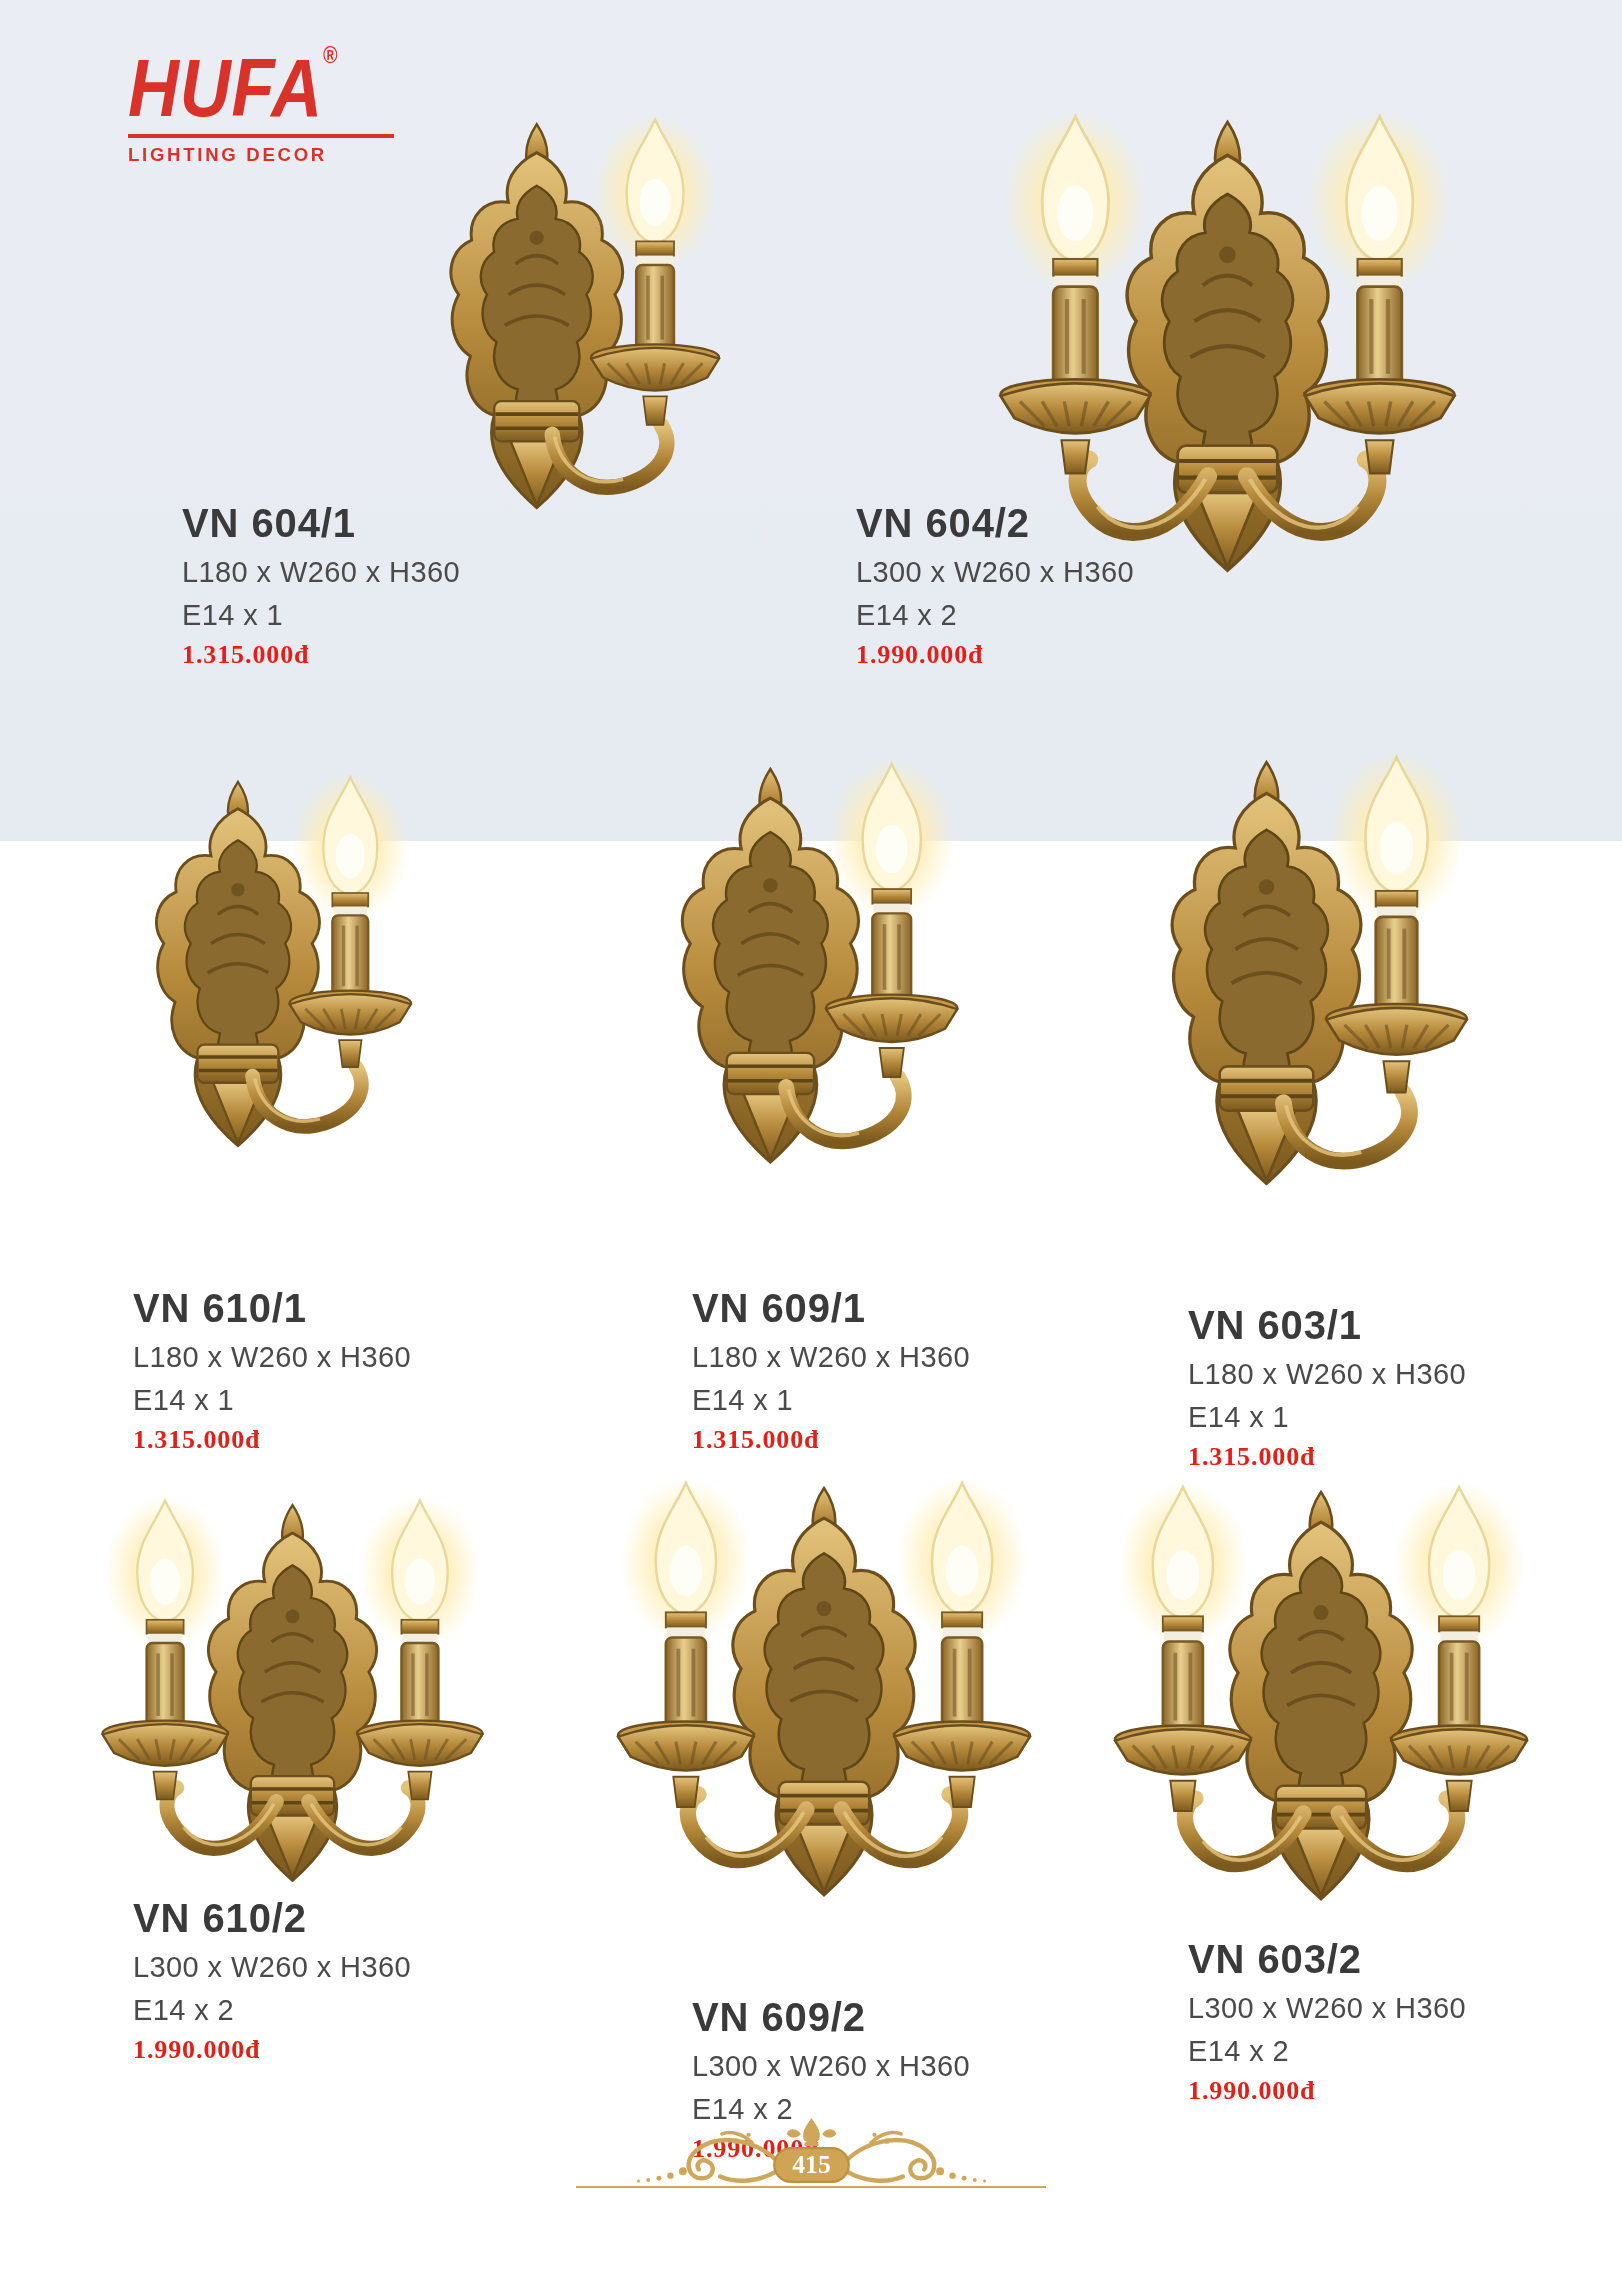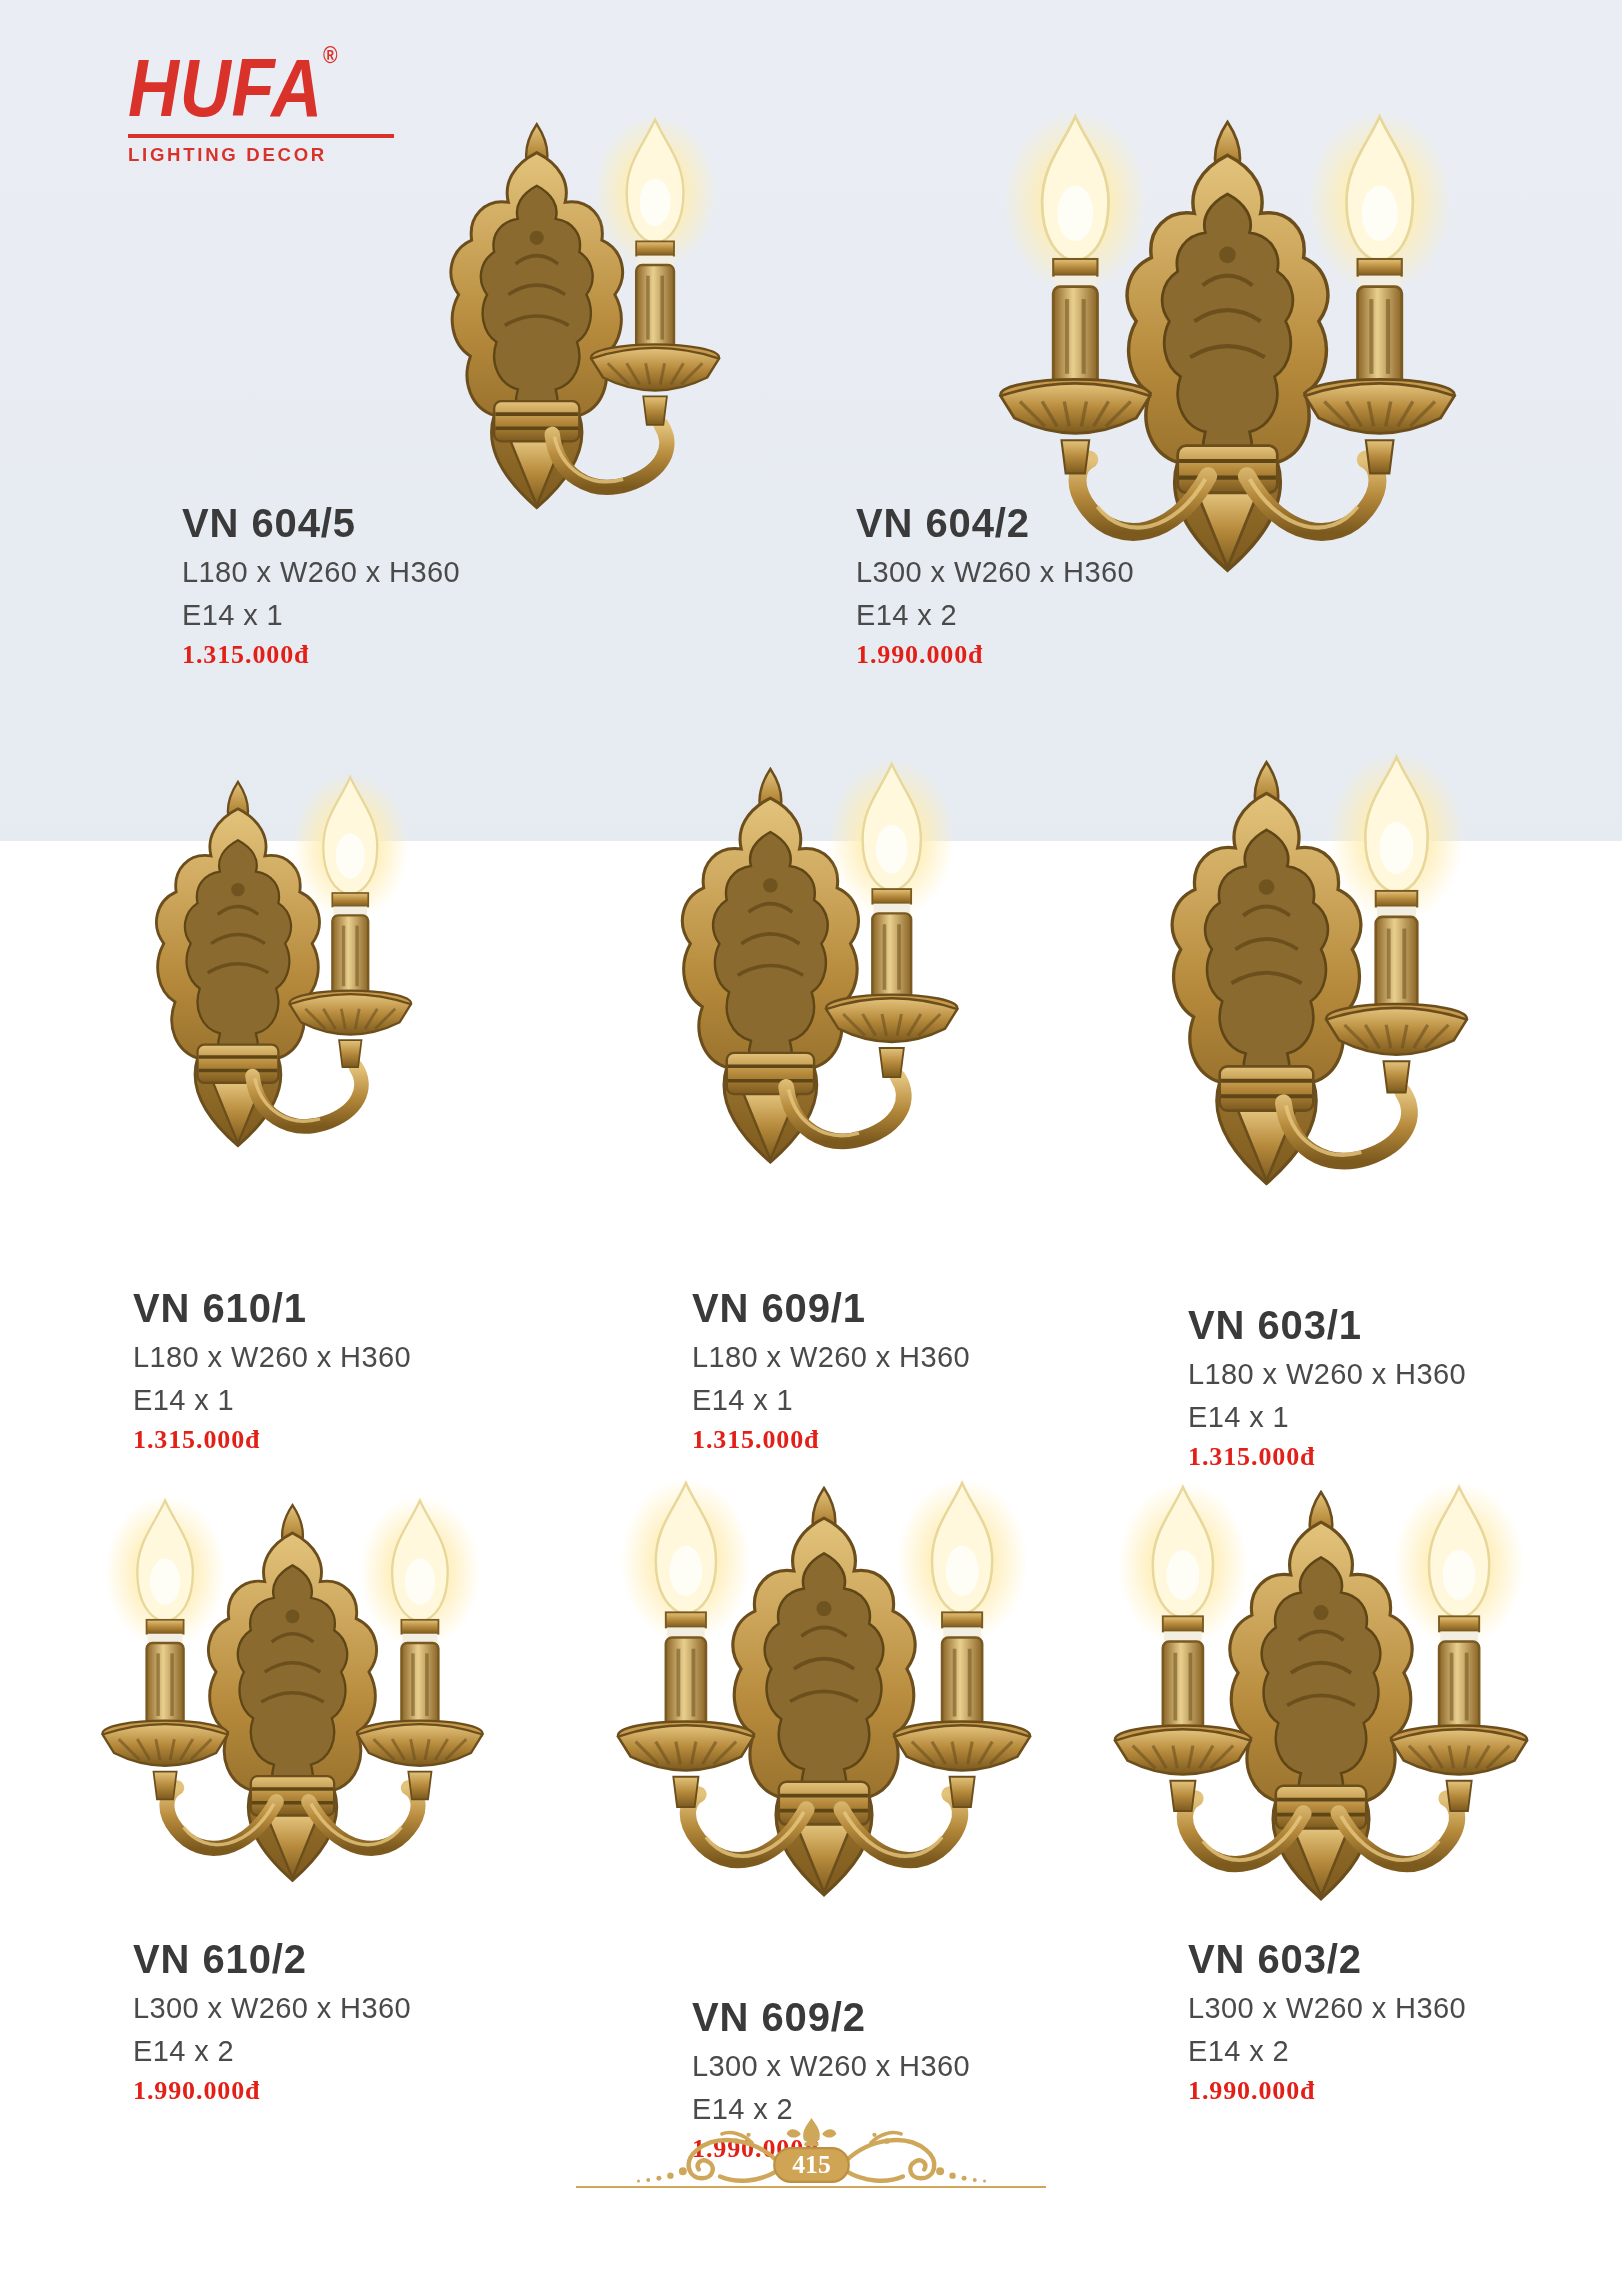--- a/index.html
+++ b/index.html
@@ -104,21 +104,21 @@
   <line x1="165" y1="236" x2="183" y2="254" stroke="#6e5220" stroke-width="2.5" opacity="0.6"></line>
         <line x1="181" y1="236" x2="191.8" y2="254" stroke="#6e5220" stroke-width="2.5" opacity="0.6"></line>
         <line x1="197" y1="236" x2="200.6" y2="254" stroke="#6e5220" stroke-width="2.5" opacity="0.6"></line>
         <line x1="213" y1="236" x2="209.4" y2="254" stroke="#6e5220" stroke-width="2.5" opacity="0.6"></line>
         <line x1="229" y1="236" x2="218.2" y2="254" stroke="#6e5220" stroke-width="2.5" opacity="0.6"></line>
         <line x1="245" y1="236" x2="227" y2="254" stroke="#6e5220" stroke-width="2.5" opacity="0.6"></line>
   <path d="M195,264 L215,264 L212,288 L198,288 Z" fill="url(#gold1)" stroke="#6b4e1c" stroke-width="1.5"></path>
   </svg>
     </div>
   <div class="info" style="left:182px;top:502px">
-    <div class="code">VN 604/5</div>
+    <div class="code">VN 604/1</div>
     <div class="dims">L180 x W260 x H360</div>
     <div class="bulb">E14 x 1</div>
     <div class="price">1.315.000đ</div>
   </div>
 
   <div class="lamp-box" style="left:975px;top:75px;width:505px;height:581px">
       <svg viewBox="0 0 360 420" preserveAspectRatio="xMidYMid meet">
         <defs>
   <linearGradient id="gold2" x1="0" y1="0" x2="0" y2="1">
     <stop offset="0" stop-color="#e3c37c"></stop>
@@ -461,21 +461,21 @@
   <path d="M236,232 Q290,214 344,232 L334,248 Q290,270 246,248 Z" fill="url(#gold6)" stroke="#6b4e1c" stroke-width="2"></path>
   <line x1="250" y1="236" x2="268" y2="254" stroke="#6e5220" stroke-width="2.5" opacity="0.6"></line>
         <line x1="266" y1="236" x2="276.8" y2="254" stroke="#6e5220" stroke-width="2.5" opacity="0.6"></line>
         <line x1="282" y1="236" x2="285.6" y2="254" stroke="#6e5220" stroke-width="2.5" opacity="0.6"></line>
         <line x1="298" y1="236" x2="294.4" y2="254" stroke="#6e5220" stroke-width="2.5" opacity="0.6"></line>
         <line x1="314" y1="236" x2="303.2" y2="254" stroke="#6e5220" stroke-width="2.5" opacity="0.6"></line>
         <line x1="330" y1="236" x2="312" y2="254" stroke="#6e5220" stroke-width="2.5" opacity="0.6"></line>
   <path d="M280,264 L300,264 L297,288 L283,288 Z" fill="url(#gold6)" stroke="#6b4e1c" stroke-width="1.5"></path>
     </svg>
     </div>
-  <div class="info" style="left:133px;top:1938px">
+  <div class="info" style="left:133px;top:1897px">
     <div class="code">VN 610/2</div>
     <div class="dims">L300 x W260 x H360</div>
     <div class="bulb">E14 x 2</div>
     <div class="price">1.990.000đ</div>
   </div>
 
   <div class="lamp-box" style="left:598px;top:1443px;width:452px;height:532px">
       <svg viewBox="0 0 360 420" preserveAspectRatio="xMidYMid meet">
         <defs>
   <linearGradient id="gold7" x1="0" y1="0" x2="0" y2="1">

